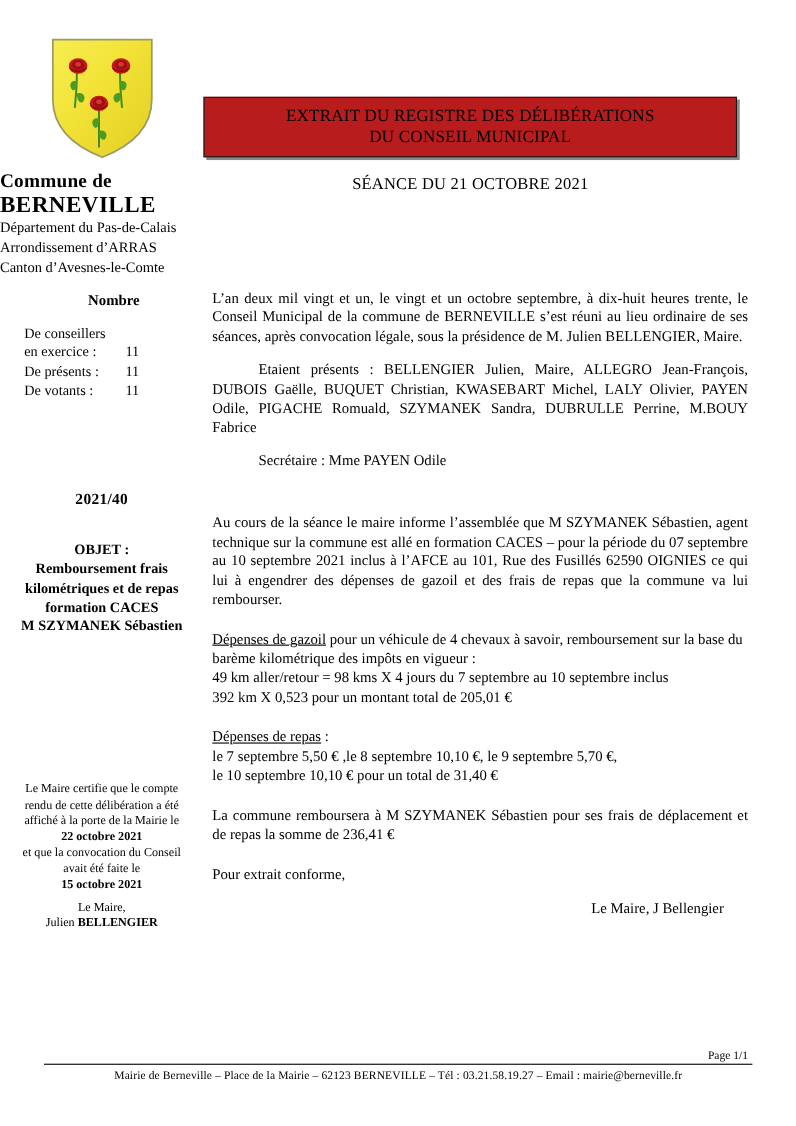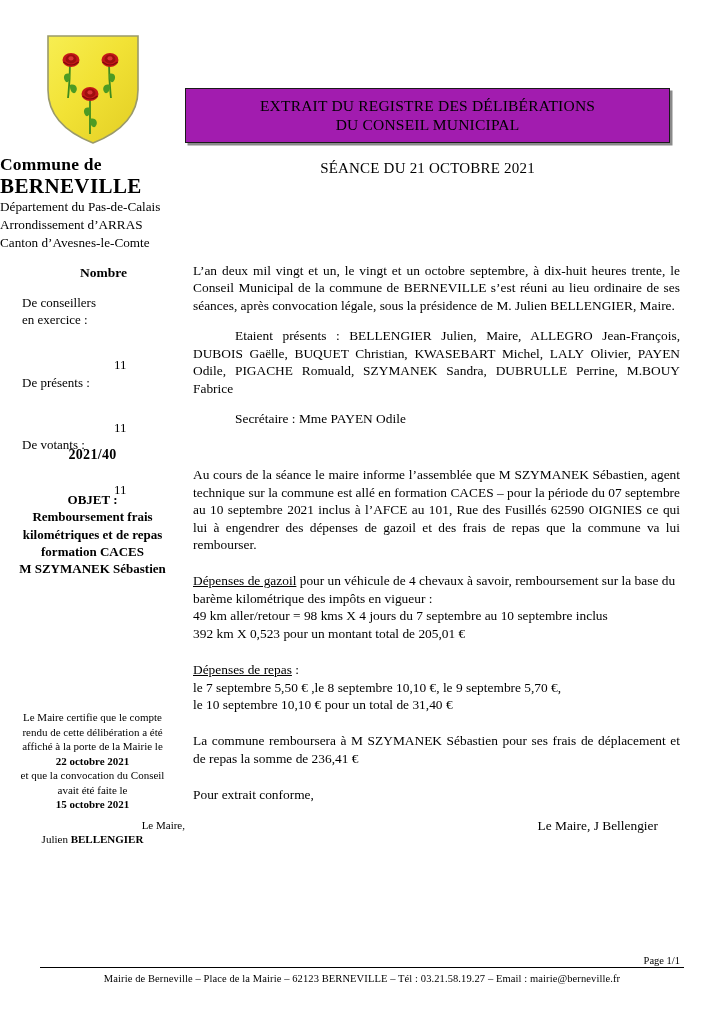--- a/index.html
+++ b/index.html
@@ -75,21 +75,21 @@
     font-weight: bold;
     margin-bottom: 13px;
     text-align: center;
   }
   .nombre-row {
     font-size: 13px;
     line-height: 1.33;
     display: flex;
   }
   .nombre-label { display: inline-block; width: 92px; }
-  .nombre-value { display: inline-block; margin-top: 45px; }
+  .nombre-value { display: inline-block; }
   .nombre-plain { font-size: 13px; line-height: 1.33; }
 
   
   .objet-block {
     position: absolute;
     left: 0;
     top: 447px;
     width: 185px;
     text-align: center;
   }
@@ -130,21 +130,21 @@
     line-height: 1.32;
   }
 
   .signature-block {
     position: absolute;
     left: 0;
     top: 818px;
     width: 185px;
     text-align: center;
   }
-  .sig-role { font-size: 11px; line-height: 1.3; text-align: right; }
+  .sig-role { font-size: 11px; line-height: 1.3; }
   .sig-name { font-size: 11px; line-height: 1.3; }
   .sig-name b { font-weight: bold; }
 
   
   .main-col {
     position: absolute;
     left: 185px;
     top: 0;
     width: 500px;
   }
@@ -152,21 +152,21 @@
   .title-box {
     position: absolute;
     left: 0px;
     top: 88px;
     width: 485px;
     border: 1.4px solid #1a1a1a;
     box-shadow: 2.5px 2.5px 0 0 #8a8a8a;
     box-sizing: border-box;
     padding: 7px 0 8px 0;
     text-align: center;
-    background: #a21caf;
+    background: #b91c1c;
   }
   .title-line {
     font-size: 15.5px;
     line-height: 1.24;
     letter-spacing: 0.2px;
   }
 
   .seance-line {
     position: absolute;
     left: 0;

